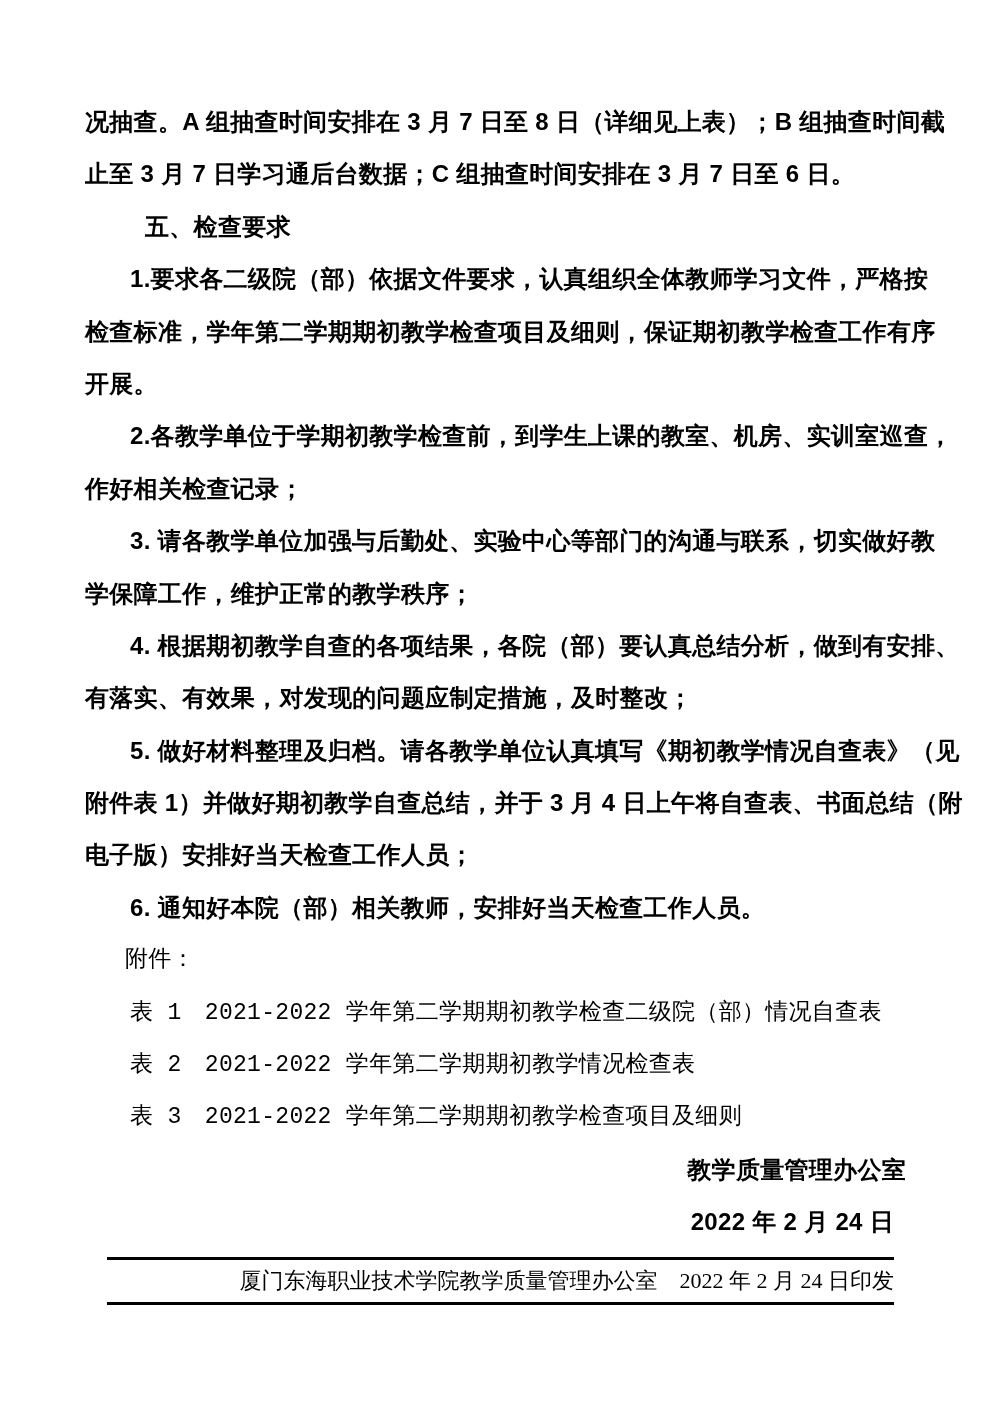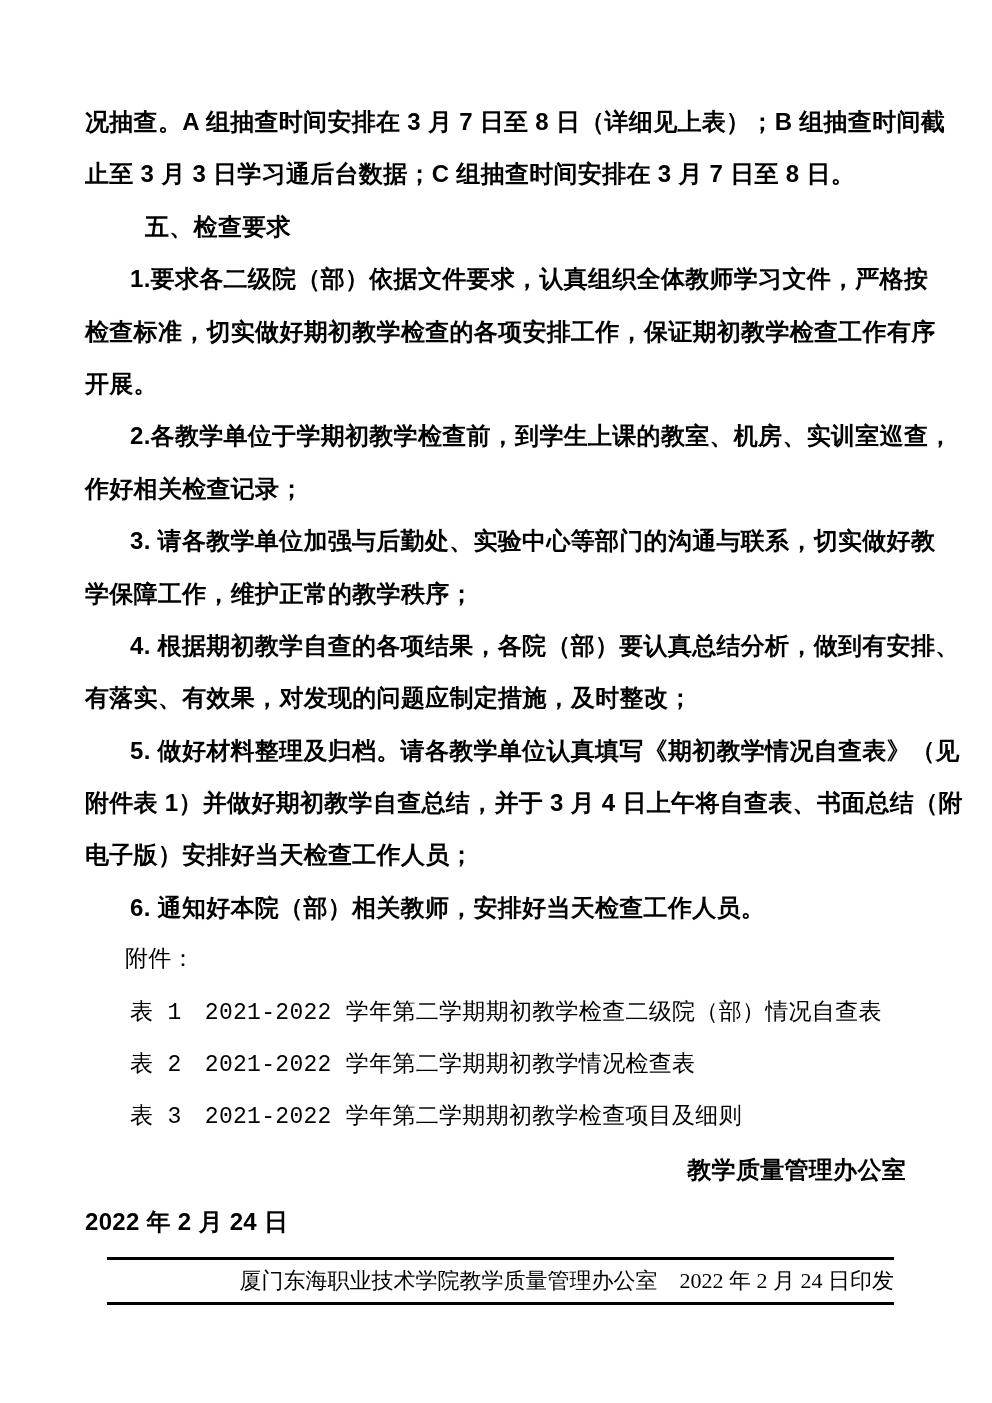--- a/index.html
+++ b/index.html
@@ -28,45 +28,45 @@
   .line.body-indent  { text-indent: 45px; }
   .line.attachment-label,
   .line.attachment-item {
     font-family: Liberation Mono, monospace;
     font-weight: 400;
     font-size: 23px;
   }
   .line.attachment-label { text-indent: 40px; }
   .line.attachment-item  { text-indent: 45px; }
   .line.signature      { text-align: right; padding-right: 2px; }
-  .line.signature-date { text-align: left; padding-right: 14px; }
+  .line.signature-date { text-align: right; padding-right: 14px; }
   .footer-block {
     margin: 8px 14px 0 22px;
     border-top: 3px solid #000000;
     border-bottom: 3px solid #000000;
     height: 42px;
     line-height: 42px;
     text-align: right;
     font-family: "Liberation Serif", serif;
     font-weight: 400;
     font-size: 22px;
     white-space: nowrap;
     color: #000000;
   }
 </style>
 </head>
 <body>
 
 <div class="page">
   <div>
       <div class="line body">况抽查。A 组抽查时间安排在 3 月 7 日至 8 日（详细见上表）；B 组抽查时间截</div>
-      <div class="line body">止至 3 月 3 日学习通后台数据；C 组抽查时间安排在 3 月 7 日至 8 日。</div>
+      <div class="line body">止至 3 月 7 日学习通后台数据；C 组抽查时间安排在 3 月 7 日至 6 日。</div>
       <div class="line heading">五、检查要求</div>
       <div class="line body-indent">1.要求各二级院（部）依据文件要求，认真组织全体教师学习文件，严格按</div>
-      <div class="line body">检查标准，切实做好期初教学检查的各项安排工作，保证期初教学检查工作有序</div>
+      <div class="line body">检查标准，学年第二学期期初教学检查项目及细则，保证期初教学检查工作有序</div>
       <div class="line body">开展。</div>
       <div class="line body-indent">2.各教学单位于学期初教学检查前，到学生上课的教室、机房、实训室巡查，</div>
       <div class="line body">作好相关检查记录；</div>
       <div class="line body-indent">3. 请各教学单位加强与后勤处、实验中心等部门的沟通与联系，切实做好教</div>
       <div class="line body">学保障工作，维护正常的教学秩序；</div>
       <div class="line body-indent">4. 根据期初教学自查的各项结果，各院（部）要认真总结分析，做到有安排、</div>
       <div class="line body">有落实、有效果，对发现的问题应制定措施，及时整改；</div>
       <div class="line body-indent">5. 做好材料整理及归档。请各教学单位认真填写《期初教学情况自查表》（见</div>
       <div class="line body">附件表 1）并做好期初教学自查总结，并于 3 月 4 日上午将自查表、书面总结（附</div>
       <div class="line body">电子版）安排好当天检查工作人员；</div>

